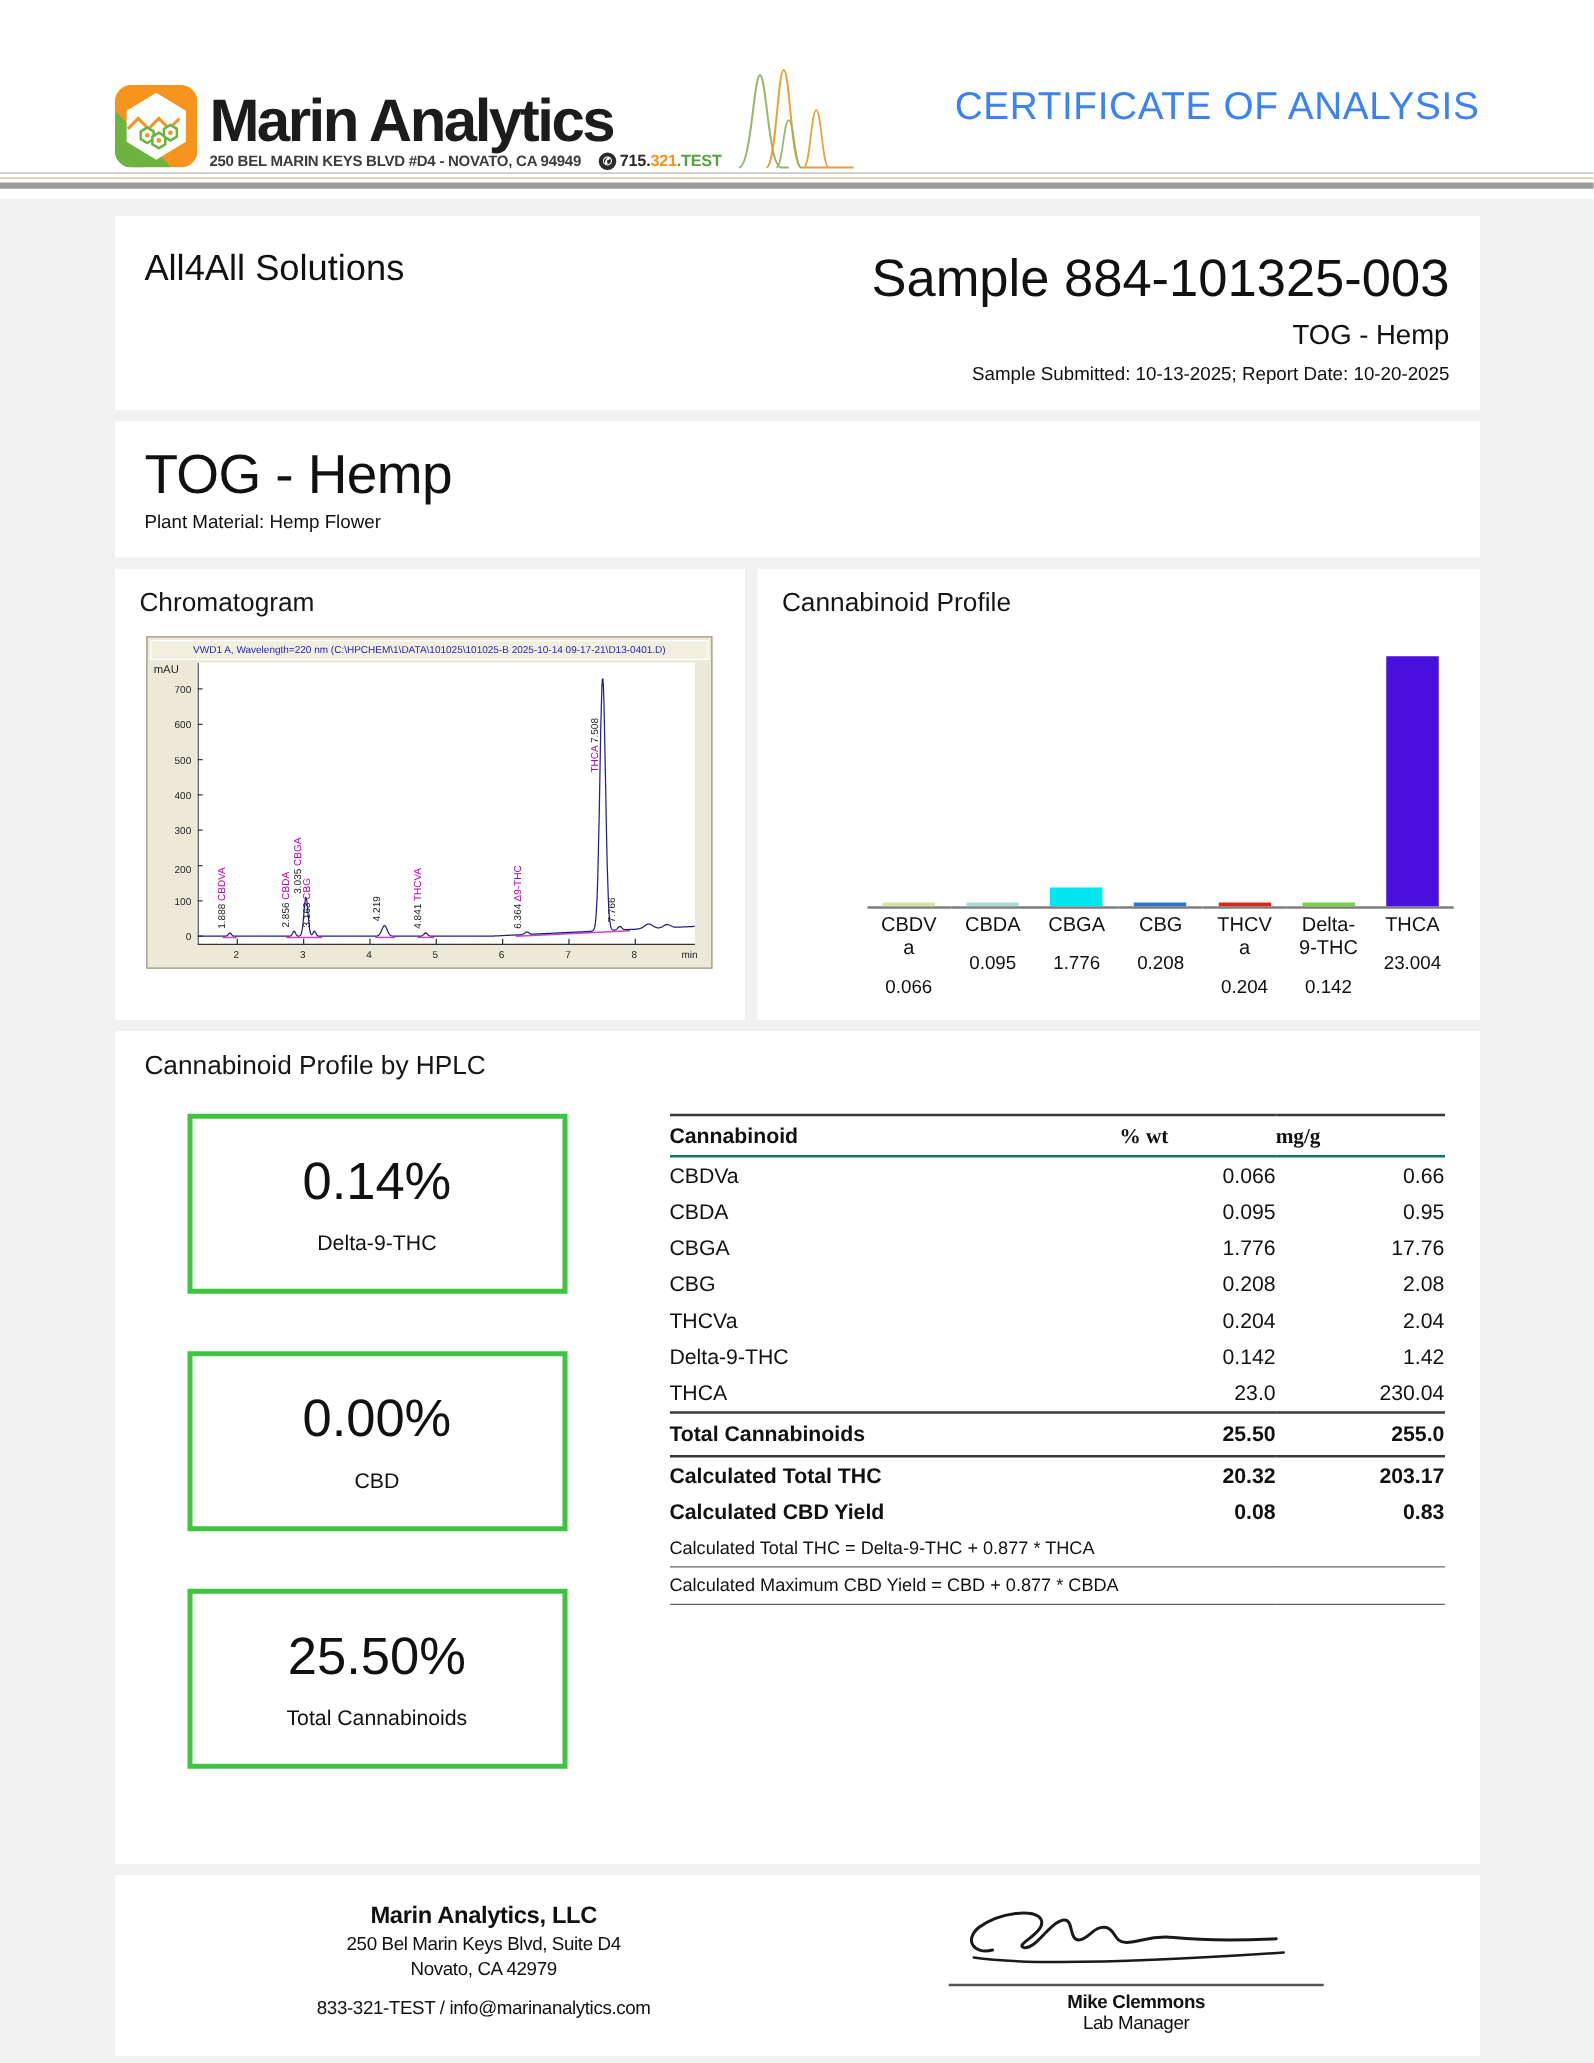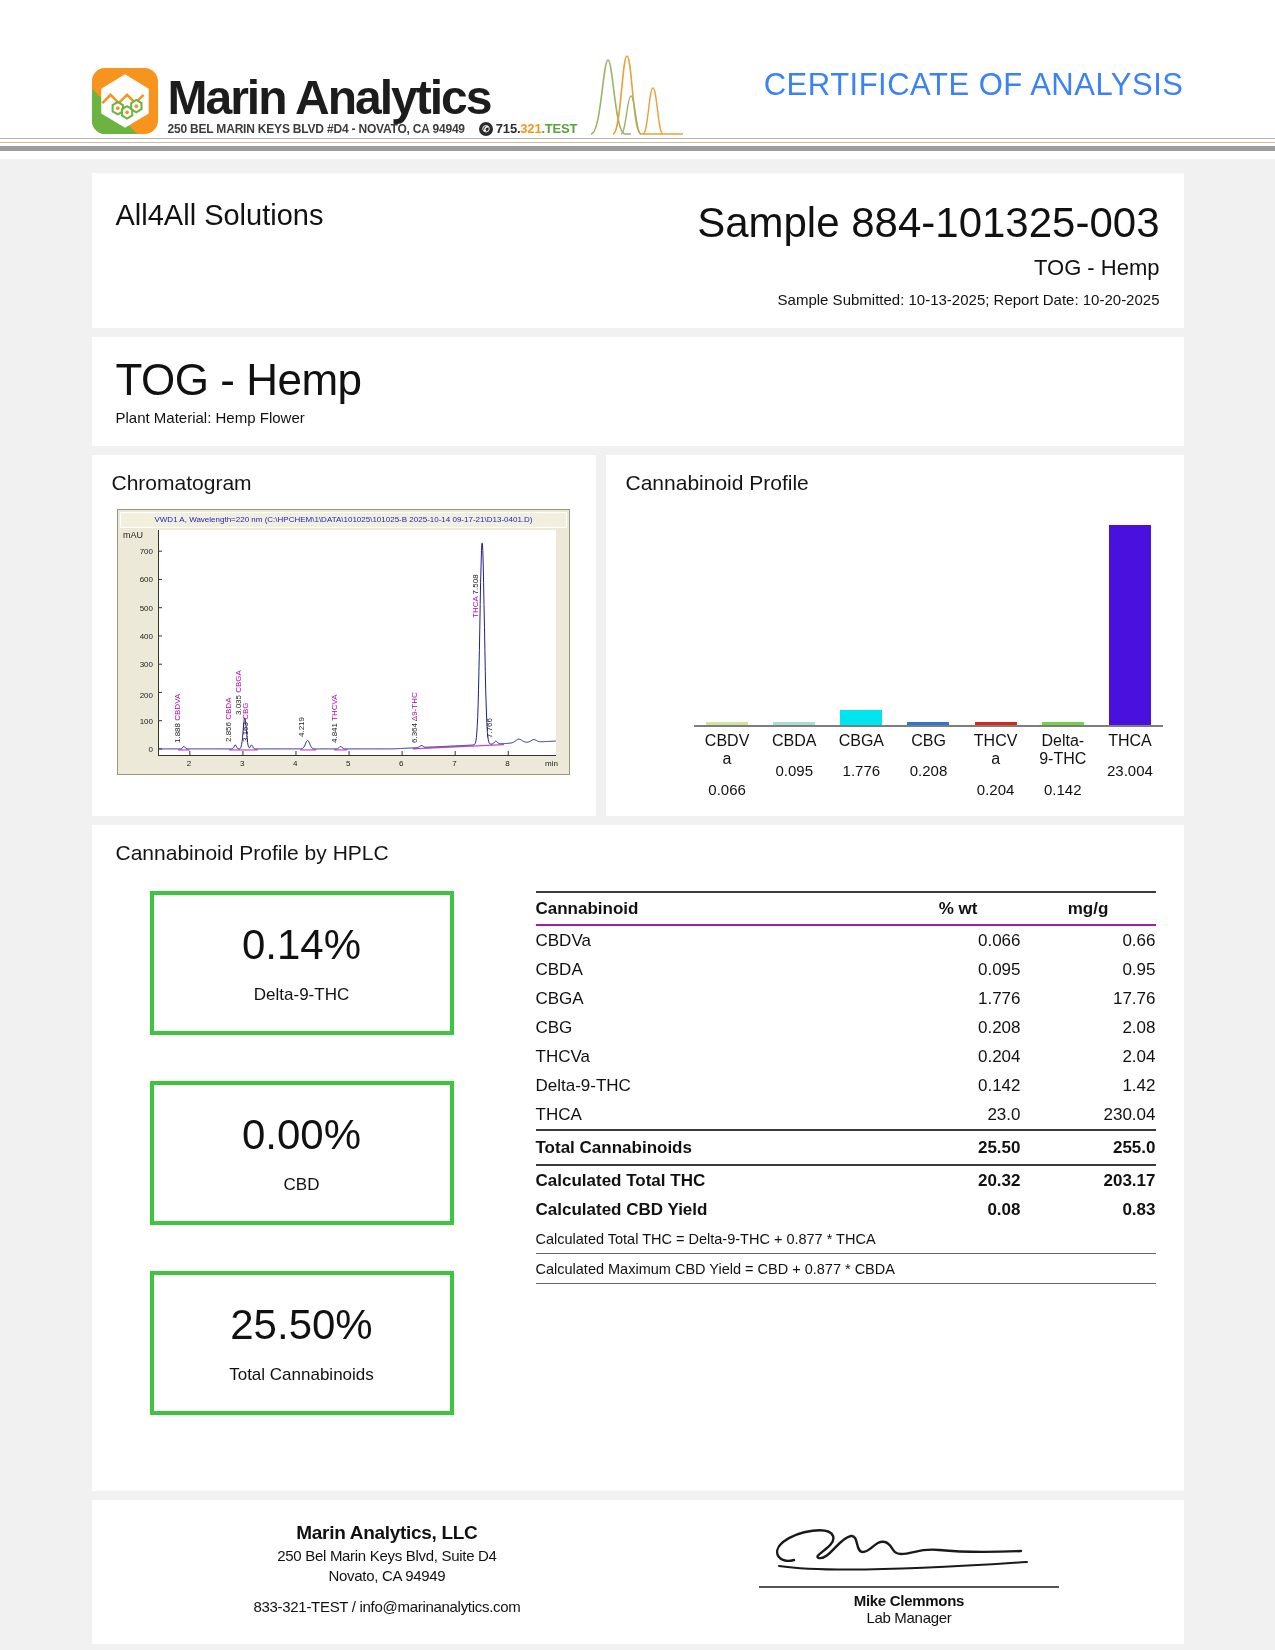--- a/index.html
+++ b/index.html
@@ -72,22 +72,22 @@
 
   
   .card-hplc{padding:16px 24px 30px;}
   .hplc-flex{display:flex;margin-top:26px;}
   .boxes-col{width:420px;flex:0 0 420px;}
   .green-box{width:296px;margin:0 0 46px 34px;border:4px solid #3fc43f;text-align:center;padding:26px 0 26px;}
   .green-box .big{font-size:42px;}
   .green-box .lbl{font-size:17px;margin-top:16px;}
   .table-col{flex:1;padding-right:4px;}
   table.hplc{border-collapse:collapse;width:100%;}
-  table.hplc th{font-size:17px;font-weight:bold;text-align:left;border-top:2px solid #3a3a3a;border-bottom:2px solid #a21caf;padding:6px 0 5px;margin-left:38px;}
-  table.hplc th.num{text-align:center;}
+  table.hplc th{font-size:17px;font-weight:bold;text-align:left;border-top:2px solid #3a3a3a;border-bottom:2px solid #0f766e;padding:6px 0 5px;margin-left:38px;}
+  table.hplc th.num{text-align:left;font-family:Liberation Serif, serif;}
   table.hplc td{font-size:17px;padding:5px 0 4px;}
   table.hplc td.num{text-align:right;}
   table.hplc col.c2{width:125px;} table.hplc col.c3{width:135px;}
   tr.total td{font-weight:bold;border-top:2px solid #3a3a3a;border-bottom:2px solid #3a3a3a;padding:7px 0 6px;}
   tr.calc td{font-weight:bold;}
   tr.note td{font-size:14.5px;border-bottom:1px solid #666;padding:7px 0 6px;}
 
   
   .card-footer{display:flex;padding:22px 24px 18px;}
   .lab-block{width:52%;text-align:center;letter-spacing:-0.3px;}
@@ -390,21 +390,21 @@
               </tbody>
           </table>
         </div>
       </div>
     </div>
 
     <div class="card card-footer">
       <div class="lab-block">
         <div class="lab-co">Marin Analytics, LLC</div>
         <div class="lab-line">250 Bel Marin Keys Blvd, Suite D4</div>
-        <div class="lab-line">Novato, CA 94949</div>
+        <div class="lab-line">Novato, CA 42979</div>
         <div class="lab-contact">833-321-TEST / info@marinanalytics.com</div>
       </div>
       <div class="sig-block">
         <svg width="300" height="58" viewBox="0 0 300 58">
           <path d="M35,38 C20,42 12,30 24,20 C40,8 70,4 74,14 C78,24 52,34 60,36 C70,38 80,16 92,14 C100,13 96,30 104,30 C112,30 116,18 126,20 C134,22 132,32 142,32 C154,32 160,26 180,28 C210,31 240,30 262,29" fill="none" stroke="#1a1a1a" stroke-width="2.4" stroke-linecap="round"></path>
           <path d="M20,44 C60,50 150,48 268,40" fill="none" stroke="#1a1a1a" stroke-width="2" stroke-linecap="round"></path>
         </svg>
         <div class="sig-rule"></div>
         <div class="sig-name">Mike Clemmons</div>
         <div class="sig-title">Lab Manager</div>

